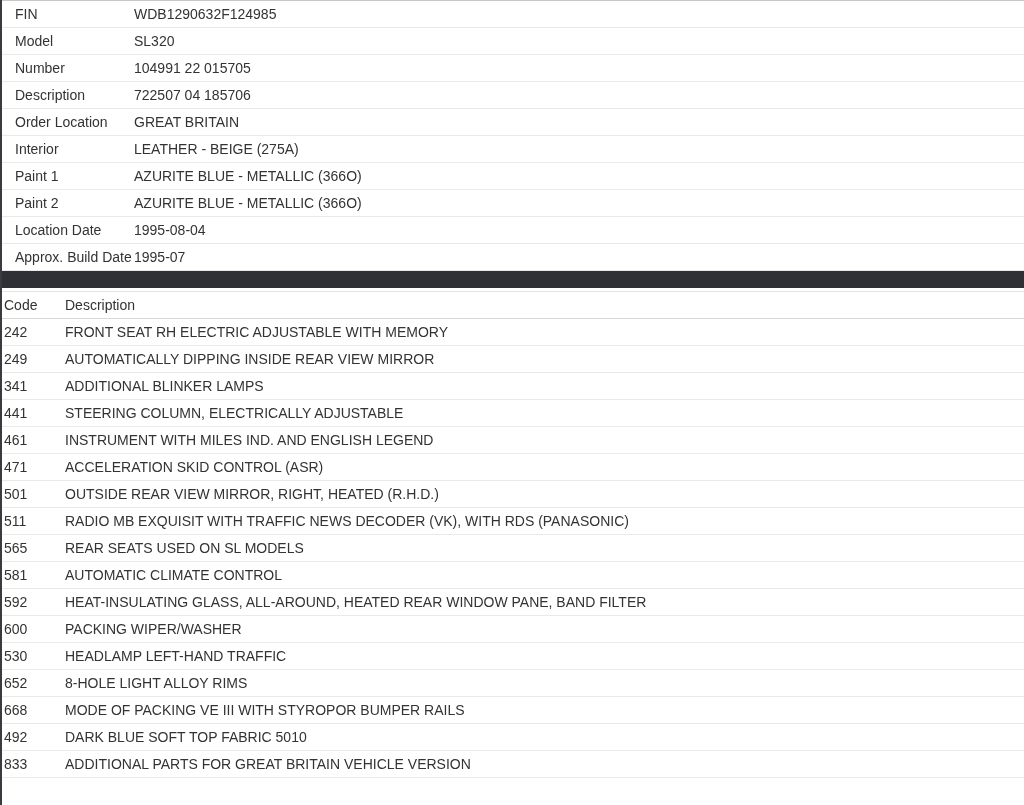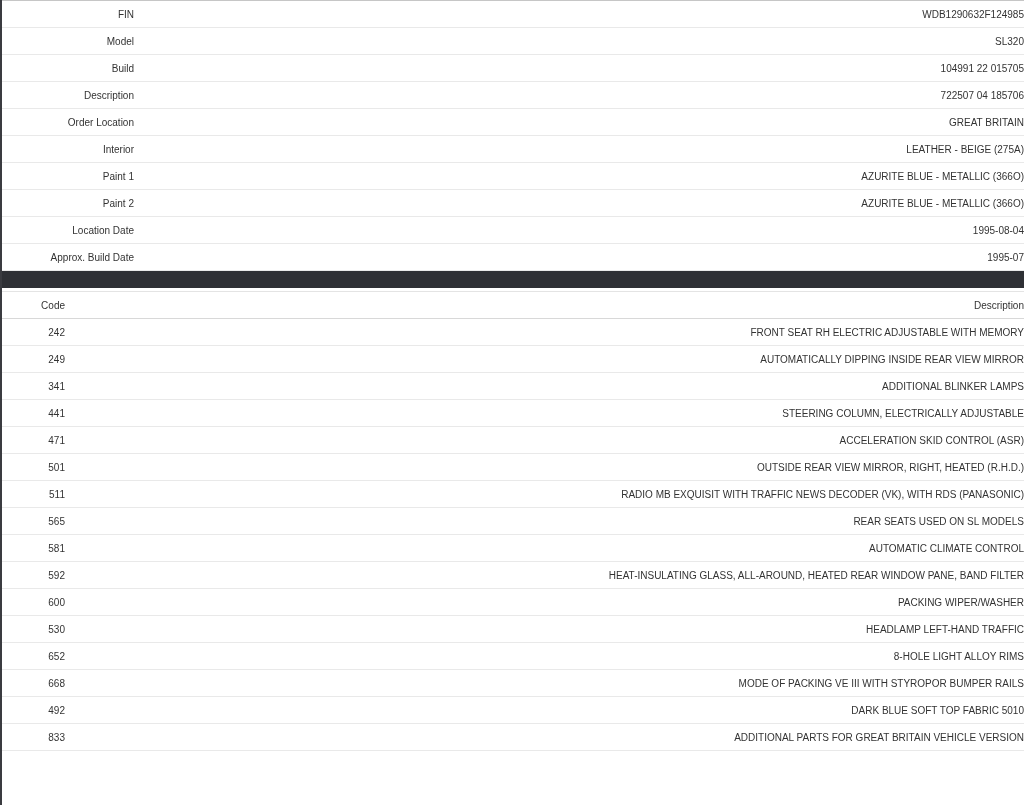--- a/index.html
+++ b/index.html
@@ -25,27 +25,27 @@
     border-top: 1px solid #c6c6c6;
   }
   .spec-table tr,
   .options-table tr {
     height: 27px;
   }
   .spec-table td,
   .options-table td,
   .options-table th {
     border-bottom: 1px solid #e9e9e9;
-    font-size: 10px;
+    font-size: 14px;
     font-weight: 400;
     color: #333333;
     vertical-align: middle;
     white-space: nowrap;
     overflow: hidden;
-    text-align: right;
+    text-align: left;
   }
   .spec-table td.label-cell {
     width: 132px;
     padding-left: 13px;
   }
   .spec-table td.value-cell {
     padding-left: 0;
   }
   .divider-bar {
     height: 17px;
@@ -79,21 +79,21 @@
     <td class="label-cell">FIN</td>
     <td class="value-cell">WDB1290632F124985</td>
   </tr>
 
   <tr>
     <td class="label-cell">Model</td>
     <td class="value-cell">SL320</td>
   </tr>
 
   <tr>
-    <td class="label-cell">Build</td>
+    <td class="label-cell">Number</td>
     <td class="value-cell">104991 22 015705</td>
   </tr>
 
   <tr>
     <td class="label-cell">Description</td>
     <td class="value-cell">722507 04 185706</td>
   </tr>
 
 
   <tr>
@@ -151,20 +151,24 @@
   <tr>
     <td class="code-col">341</td>
     <td class="desc-col">ADDITIONAL BLINKER LAMPS</td>
   </tr>
 
   <tr>
     <td class="code-col">441</td>
     <td class="desc-col">STEERING COLUMN, ELECTRICALLY ADJUSTABLE</td>
   </tr>
 
+  <tr>
+    <td class="code-col">461</td>
+    <td class="desc-col">INSTRUMENT WITH MILES IND. AND ENGLISH LEGEND</td>
+  </tr>
 
   <tr>
     <td class="code-col">471</td>
     <td class="desc-col">ACCELERATION SKID CONTROL (ASR)</td>
   </tr>
 
   <tr>
     <td class="code-col">501</td>
     <td class="desc-col">OUTSIDE REAR VIEW MIRROR, RIGHT, HEATED (R.H.D.)</td>
   </tr>

